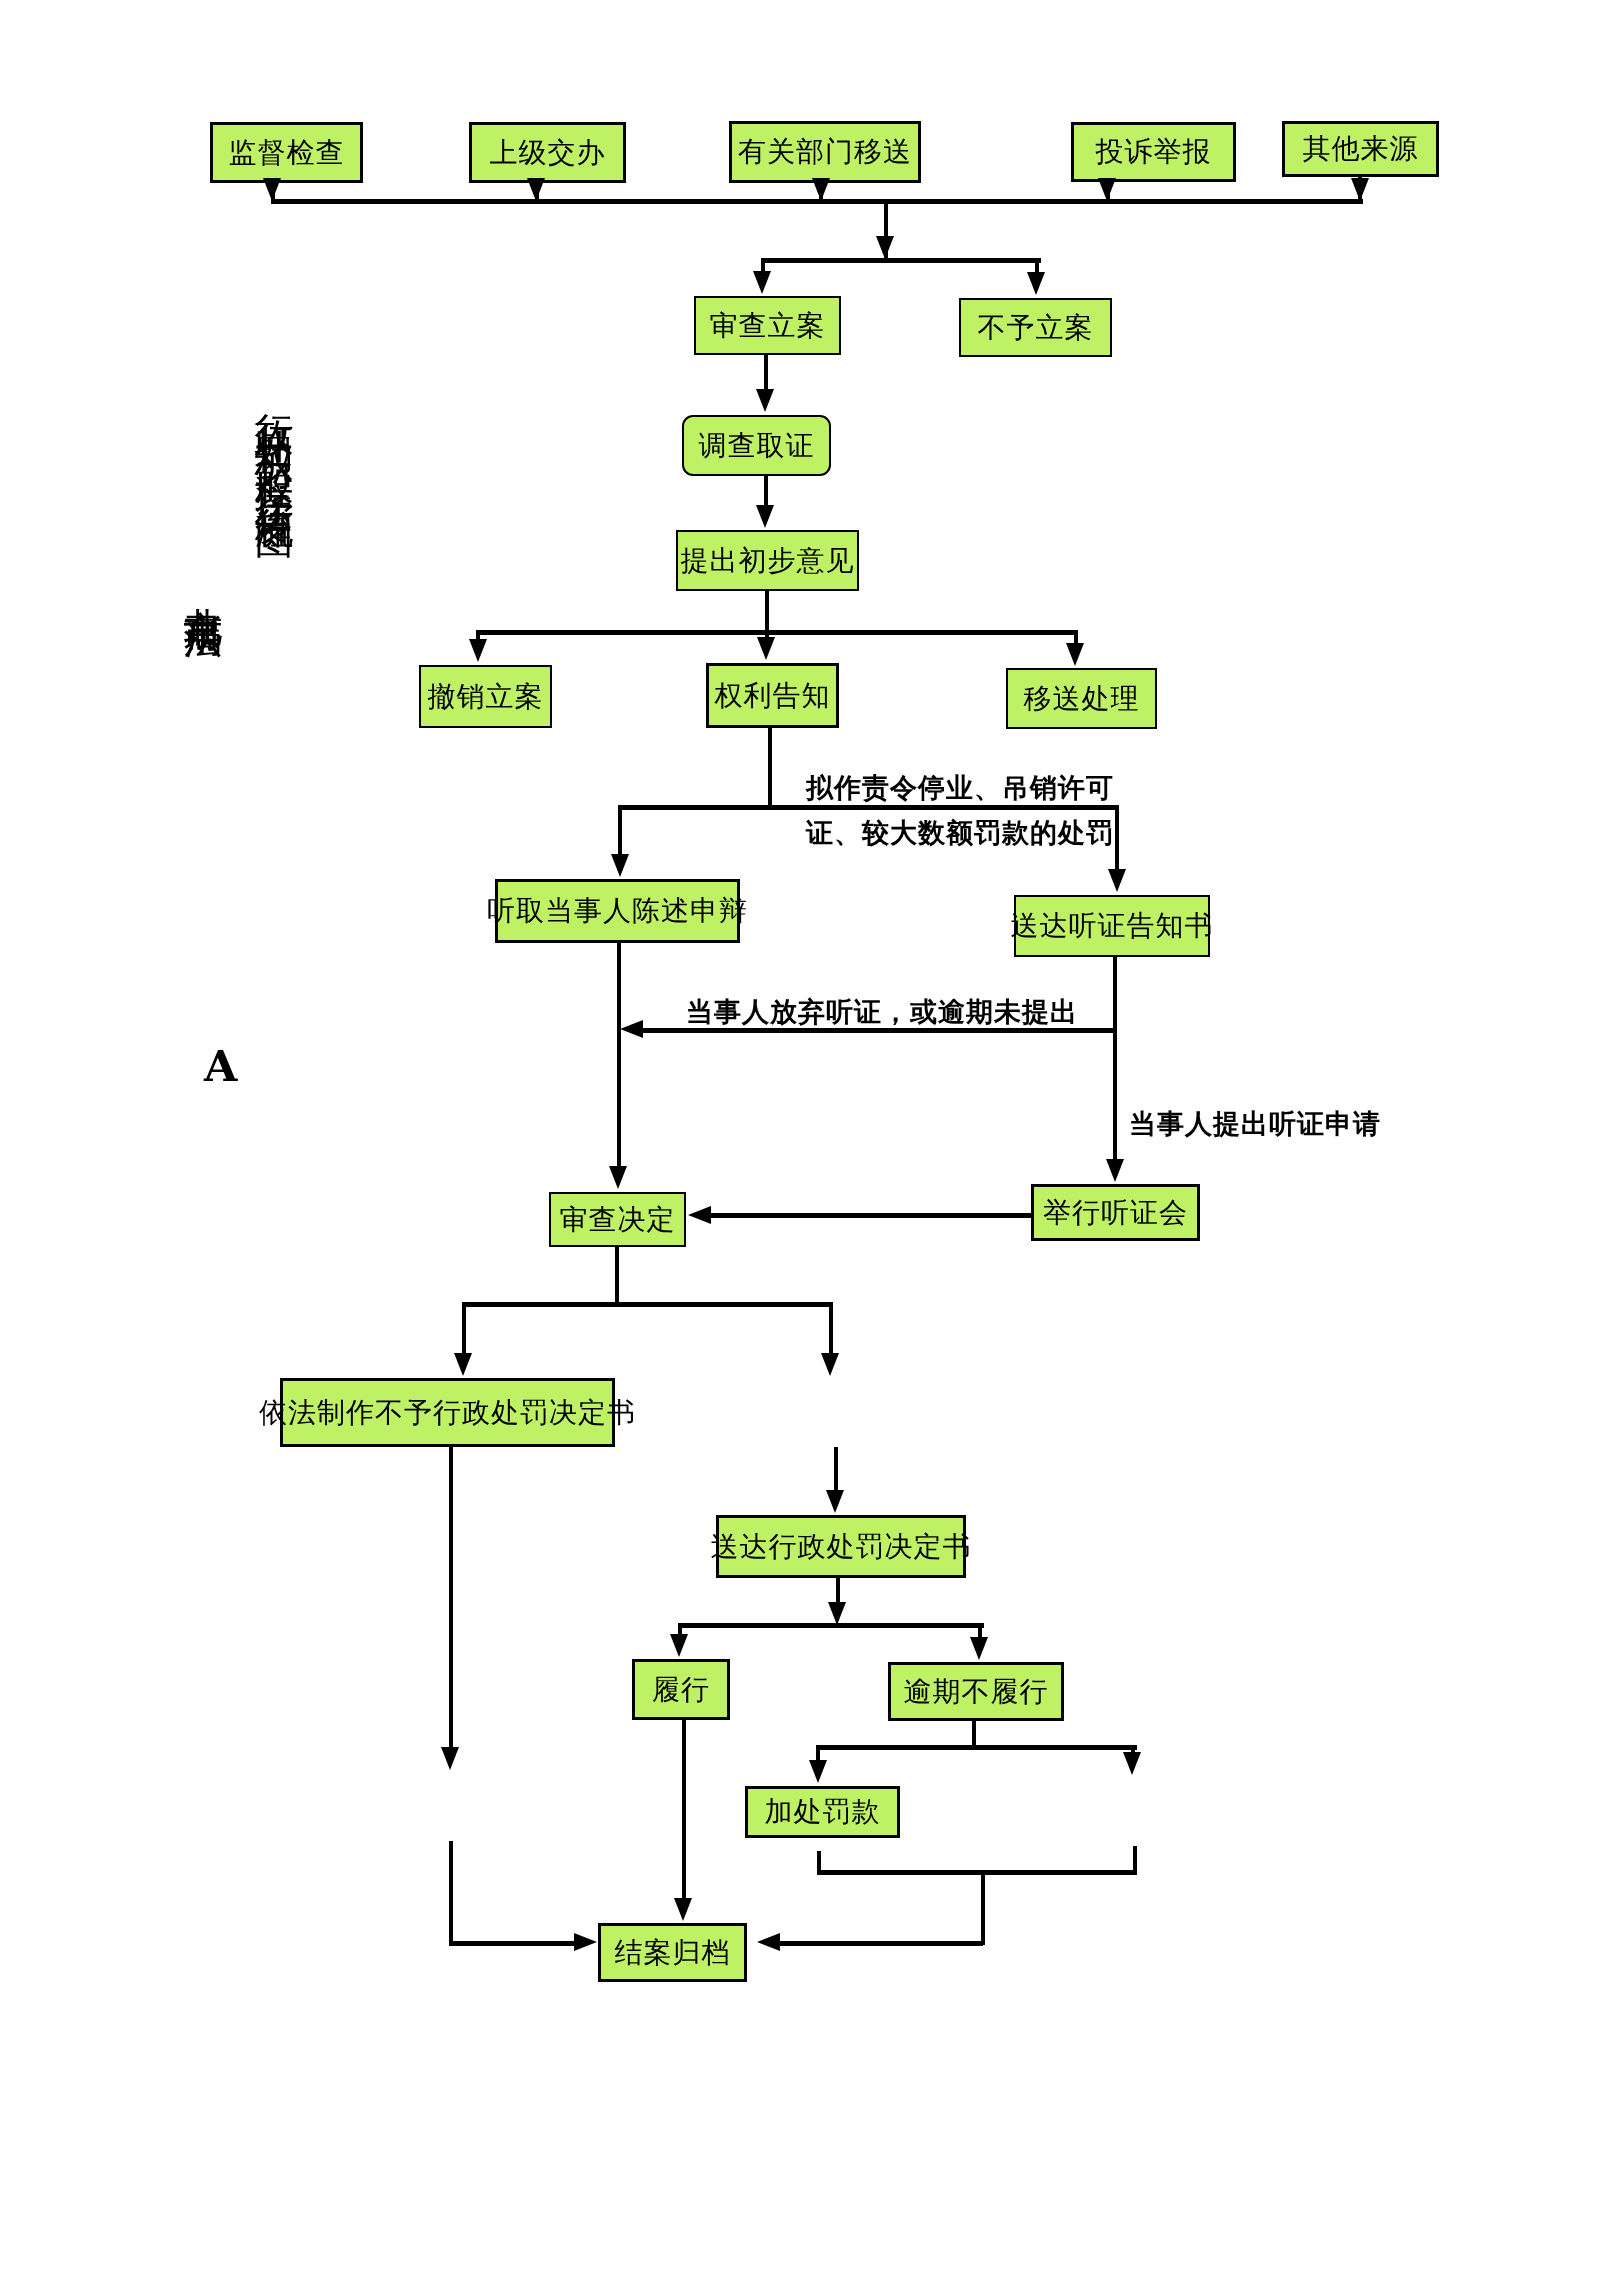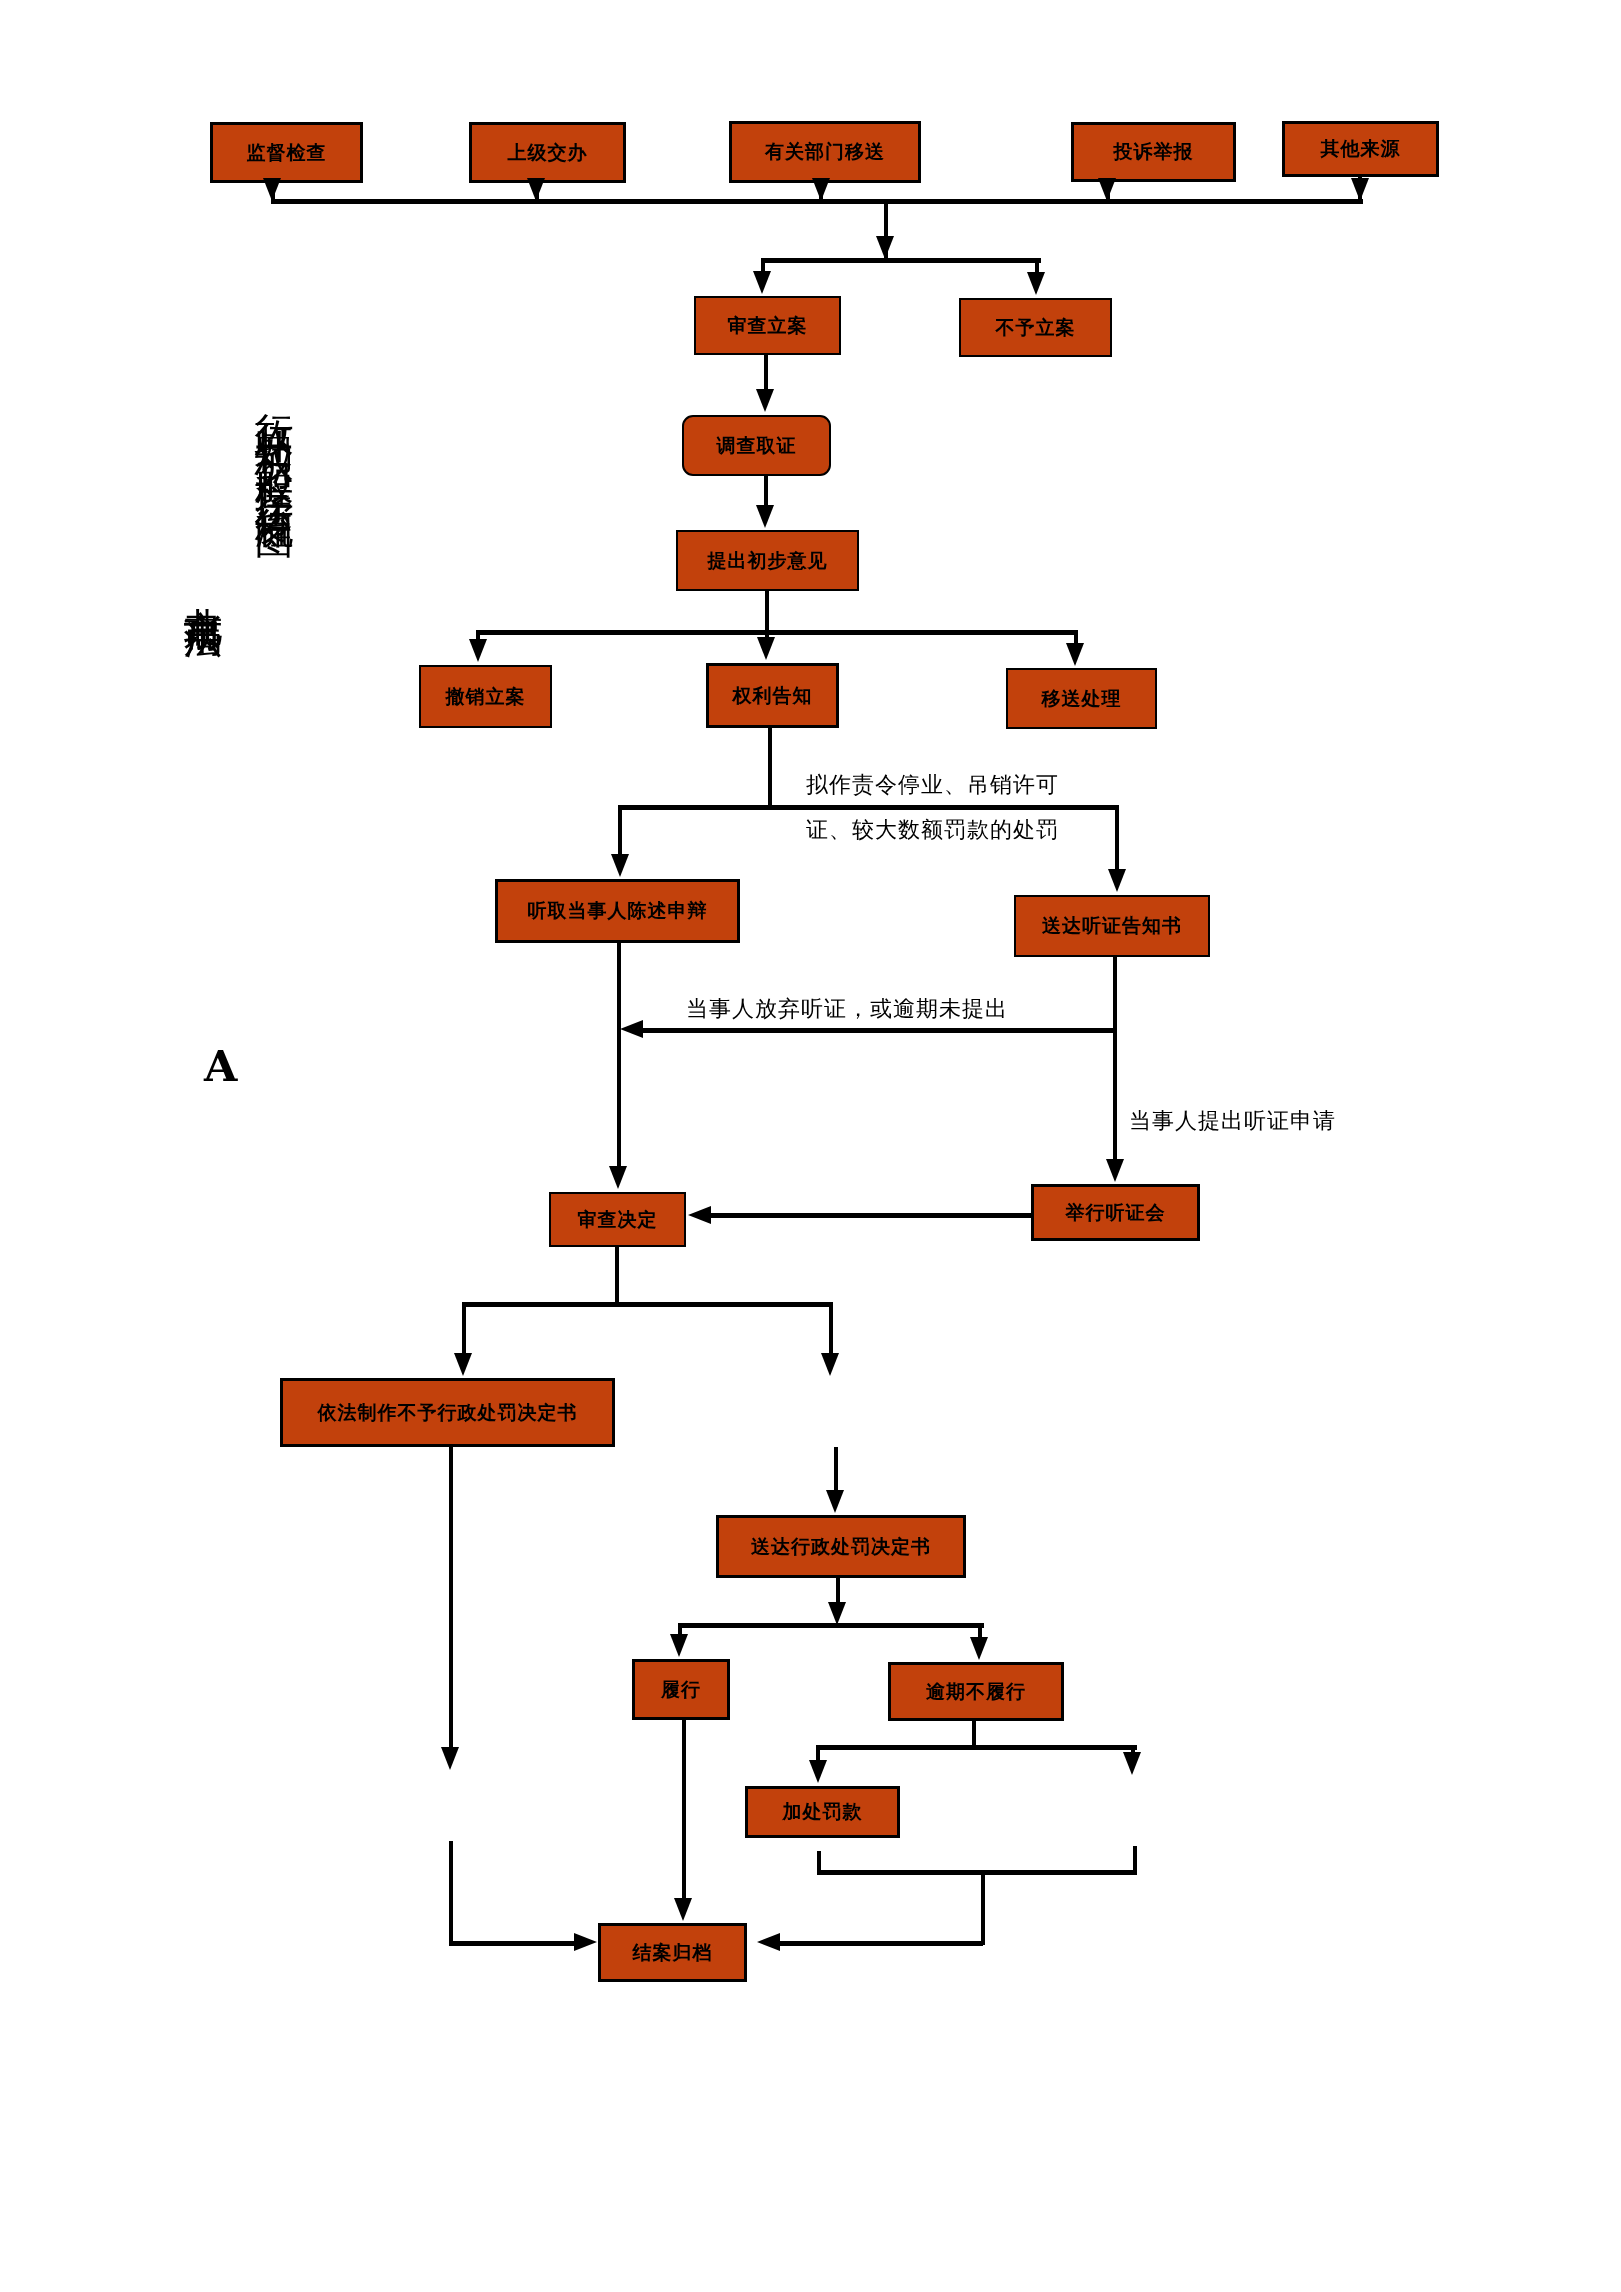--- a/index.html
+++ b/index.html
@@ -7,42 +7,42 @@
     position:relative;
     width:1621px;height:2293px;
     background:#ffffff;
     font-family:"DejaVu Serif","Liberation Serif",serif;
     color:#000;
     overflow:hidden;
   }
   
   .node{
     position:absolute;
-    background:#c2410c;
+    background:#bef264;
     border:2px solid #000;
     display:flex;align-items:center;justify-content:center;
-    font-size:19px;font-weight:bold;
+    font-size:28px;font-weight:normal;
     white-space:nowrap;
     box-sizing:border-box;
     letter-spacing:1px;
   }
   .node.thick{border-width:3.9px;}
   
   .v{position:absolute;width:3.9px;background:#000;}
   .h{position:absolute;height:3.9px;background:#000;}
   .h.fat{height:4.9px;}
   
   .arr{position:absolute;width:0;height:0;}
   .arr.down{border-left:9.8px solid transparent;border-right:9.8px solid transparent;border-top:23.5px solid #000;}
   .arr.left{border-top:9.8px solid transparent;border-bottom:9.8px solid transparent;border-right:23.5px solid #000;}
   .arr.right{border-top:9.8px solid transparent;border-bottom:9.8px solid transparent;border-left:23.5px solid #000;}
   
   .anno{
     position:absolute;
-    font-size:22px;font-weight:normal;
+    font-size:27px;font-weight:bold;
     white-space:nowrap;letter-spacing:1px;
   }
   
   .vtitle{
     position:absolute;
     writing-mode:vertical-rl;
     text-orientation:upright;
     font-size:39px;
     white-space:nowrap;
   }

